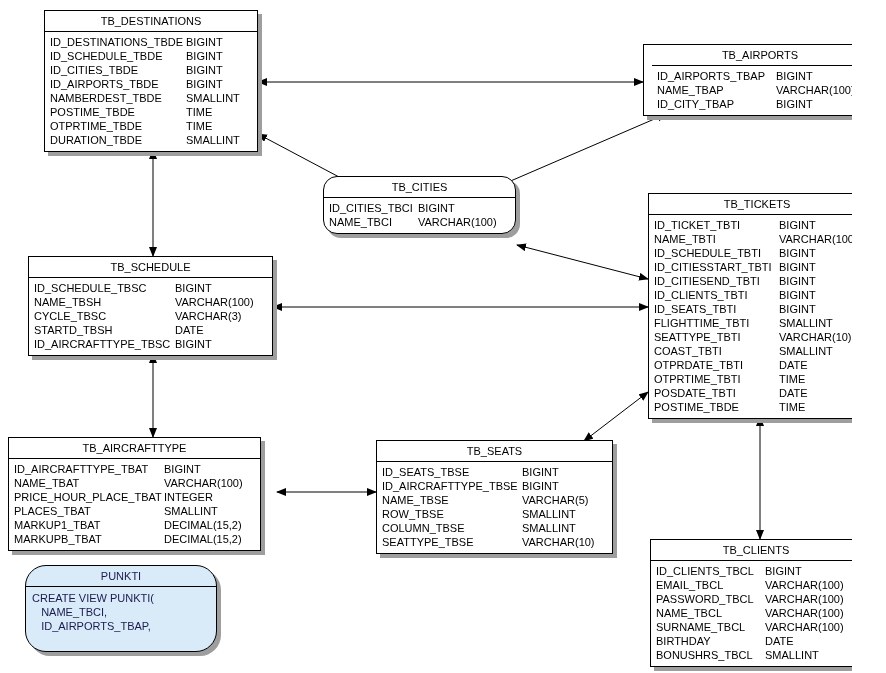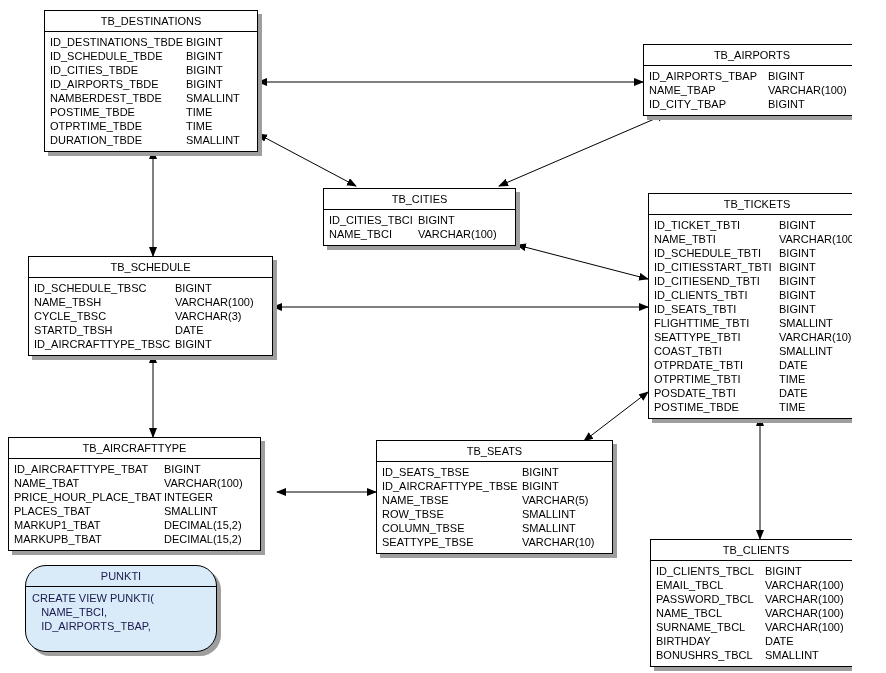--- a/index.html
+++ b/index.html
@@ -132,39 +132,39 @@
           <span class="fld-name">OTPRTIME_TBDE</span>
           <span class="fld-type">TIME</span>
         </div>
         <div class="fld-row">
           <span class="fld-name">DURATION_TBDE</span>
           <span class="fld-type">SMALLINT</span>
         </div>
       </div>
   </div>
 
-  <div class="db-table" style="left:643px;top:44px;width:216px;--tc:119px;">
+  <div class="db-table" style="left:643px;top:44px;width:216px;padding-left:8px;--tc:119px;">
     <div class="tbl-title">TB_AIRPORTS</div>
     <div class="tbl-fields">
         <div class="fld-row">
           <span class="fld-name">ID_AIRPORTS_TBAP</span>
           <span class="fld-type">BIGINT</span>
         </div>
         <div class="fld-row">
           <span class="fld-name">NAME_TBAP</span>
           <span class="fld-type">VARCHAR(100)</span>
         </div>
         <div class="fld-row">
           <span class="fld-name">ID_CITY_TBAP</span>
           <span class="fld-type">BIGINT</span>
         </div>
       </div>
   </div>
 
-  <div class="db-table" style="left:323px;top:188px;width:191px;--tc:89px;">
+  <div class="db-table" style="left:323px;top:176px;width:191px;border-radius:14px;--tc:89px;">
     <div class="tbl-title">TB_CITIES</div>
     <div class="tbl-fields">
         <div class="fld-row">
           <span class="fld-name">ID_CITIES_TBCI</span>
           <span class="fld-type">BIGINT</span>
         </div>
         <div class="fld-row">
           <span class="fld-name">NAME_TBCI</span>
           <span class="fld-type">VARCHAR(100)</span>
         </div>

